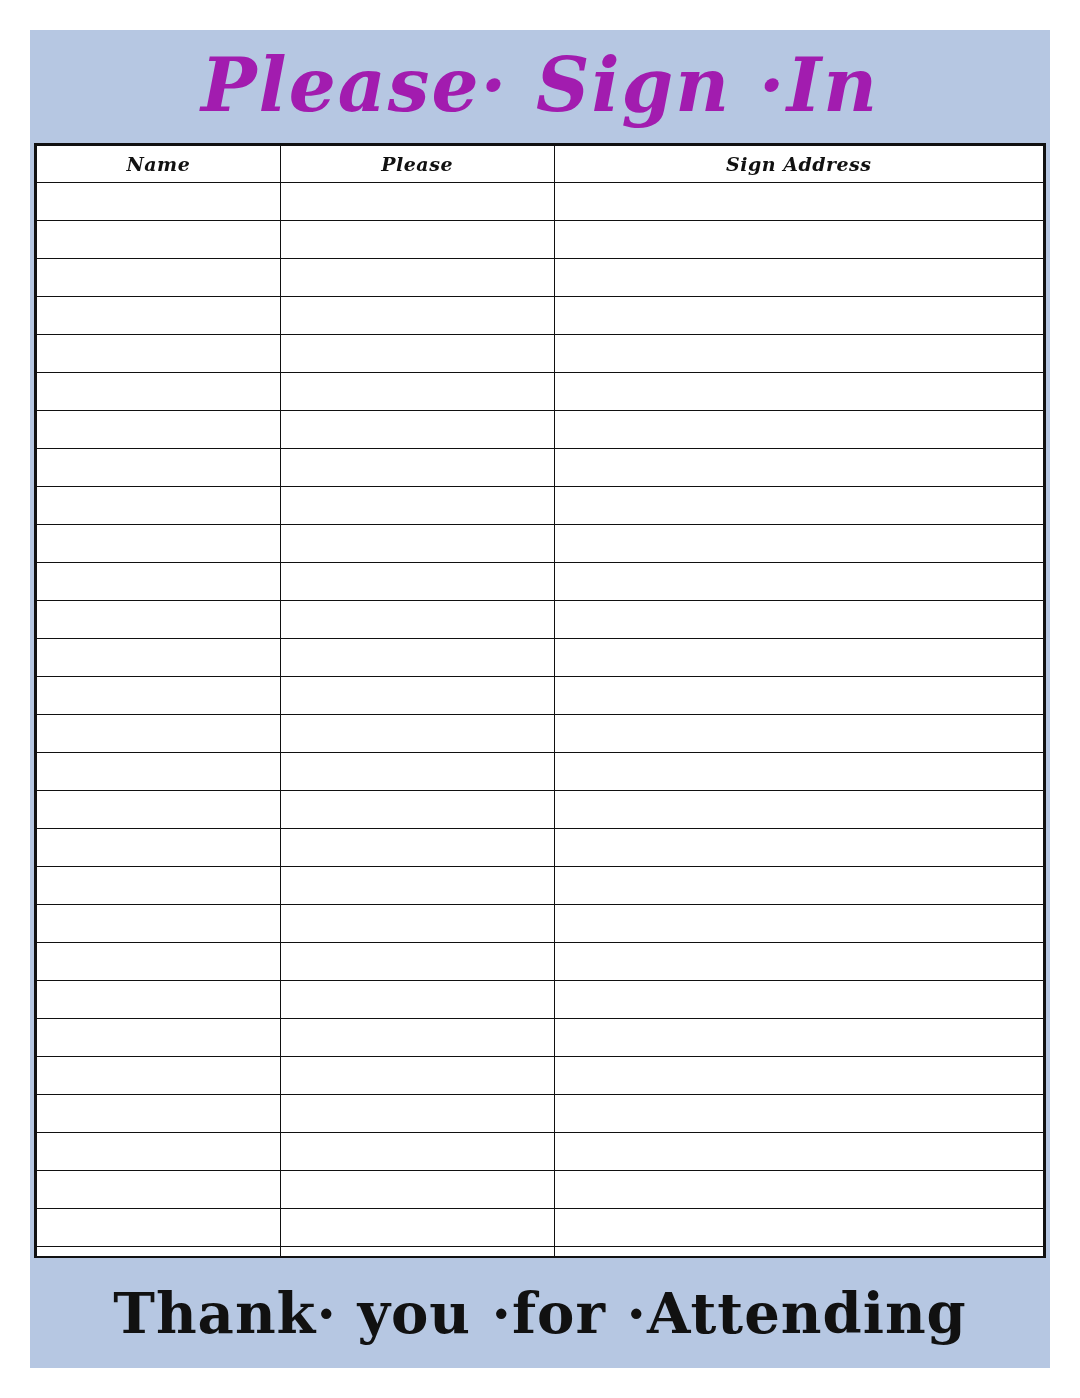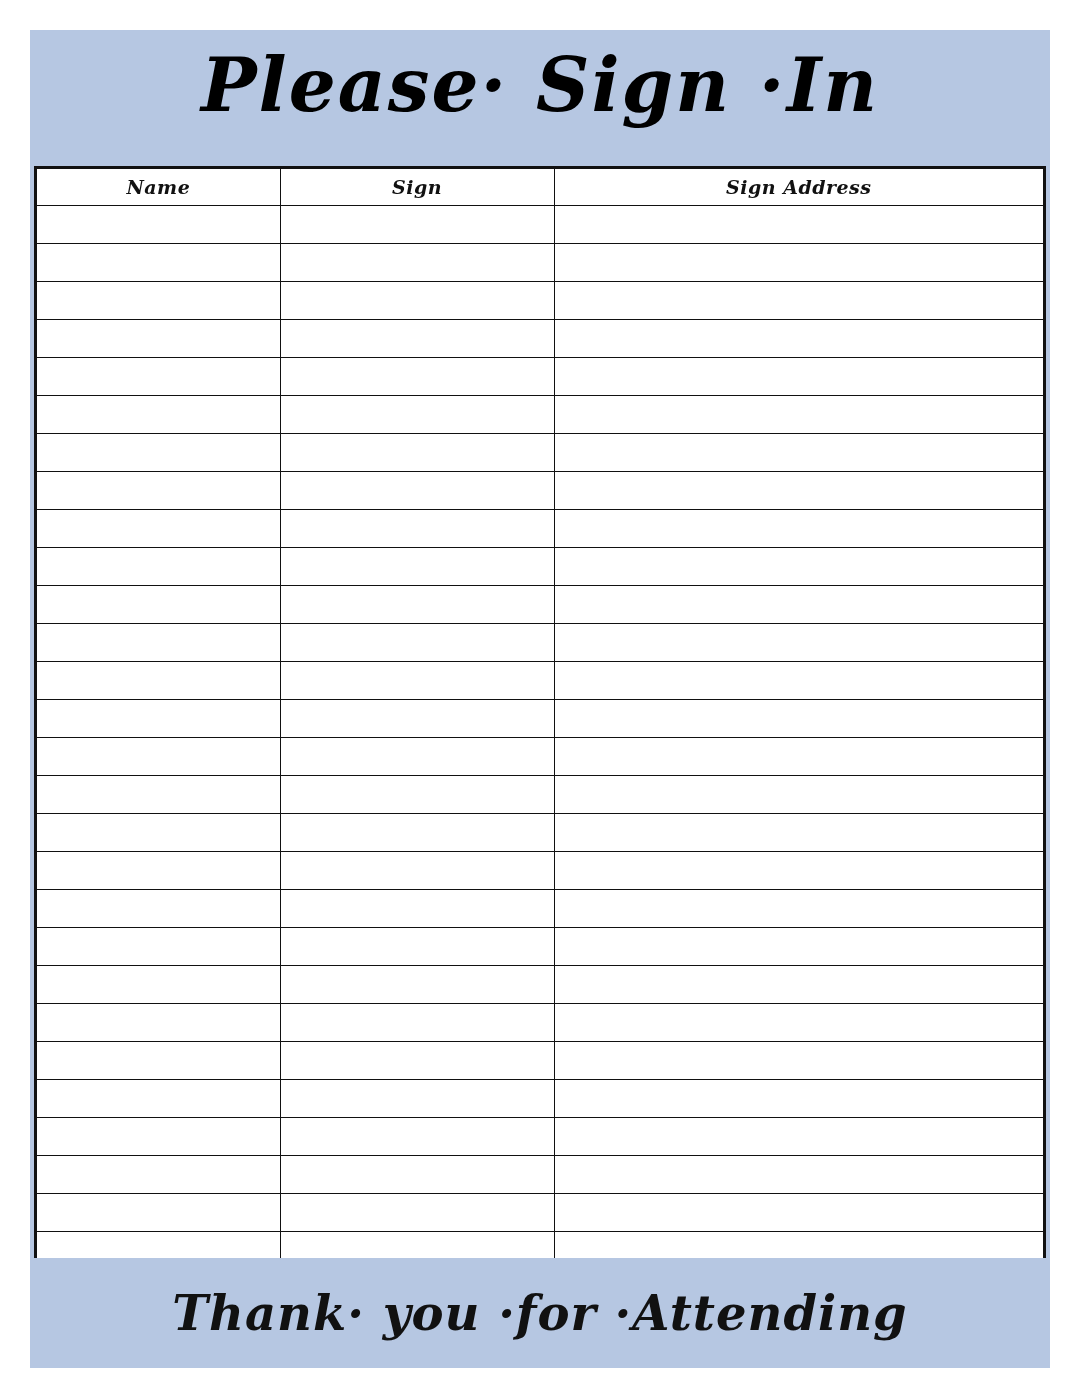--- a/index.html
+++ b/index.html
@@ -35,35 +35,34 @@
     align-items: center;
     justify-content: center;
     background: #b6c7e2;
   }
   .title-text {
     font-family: "DejaVu Serif", "Liberation Serif", serif;
     font-style: italic;
     font-weight: bold;
     font-size: 74px;
     letter-spacing: 2px;
-    color: #000000;
+    color: #a21caf;
     white-space: nowrap;
     line-height: 1;
     text-align: right;
   }
   .table-wrap {
     position: absolute;
     left: 4px;
     top: 113px;
     width: 1012px;
     height: 1115px;
     background: #ffffff;
     box-sizing: border-box;
     border: 2px solid #111111;
-    margin-top: 23px;
   }
   table.signin {
     width: 100%;
     height: 100%;
     border-collapse: collapse;
     table-layout: fixed;
   }
   table.signin col.c-name { width: 24.2%; }
   table.signin col.c-phone { width: 27.2%; }
   table.signin col.c-email { width: 48.6%; }
@@ -92,23 +91,22 @@
     bottom: 0;
     width: 100%;
     height: 110px;
     display: flex;
     align-items: center;
     justify-content: center;
     background: #b6c7e2;
   }
   .footer-text {
     font-family: "DejaVu Serif", "Liberation Serif", serif;
-    font-style: italic;
     font-weight: bold;
-    font-size: 48px;
+    font-size: 56px;
     letter-spacing: 1px;
     color: #111111;
     white-space: nowrap;
     line-height: 1;
   }
 </style>
 </head>
 <body>
 
 <div class="page">
@@ -121,21 +119,21 @@
     <div class="table-wrap">
       <table class="signin">
         <colgroup>
           <col class="c-name">
           <col class="c-phone">
           <col class="c-email">
         </colgroup>
         <thead>
           <tr>
             <th>Name</th>
-            <th>Sign</th>
+            <th>Please</th>
             <th>Sign Address</th>
           </tr>
         </thead>
         <tbody id="rows-body">
             <tr>
               <td></td>
               <td></td>
               <td></td>
             </tr>
             <tr>

